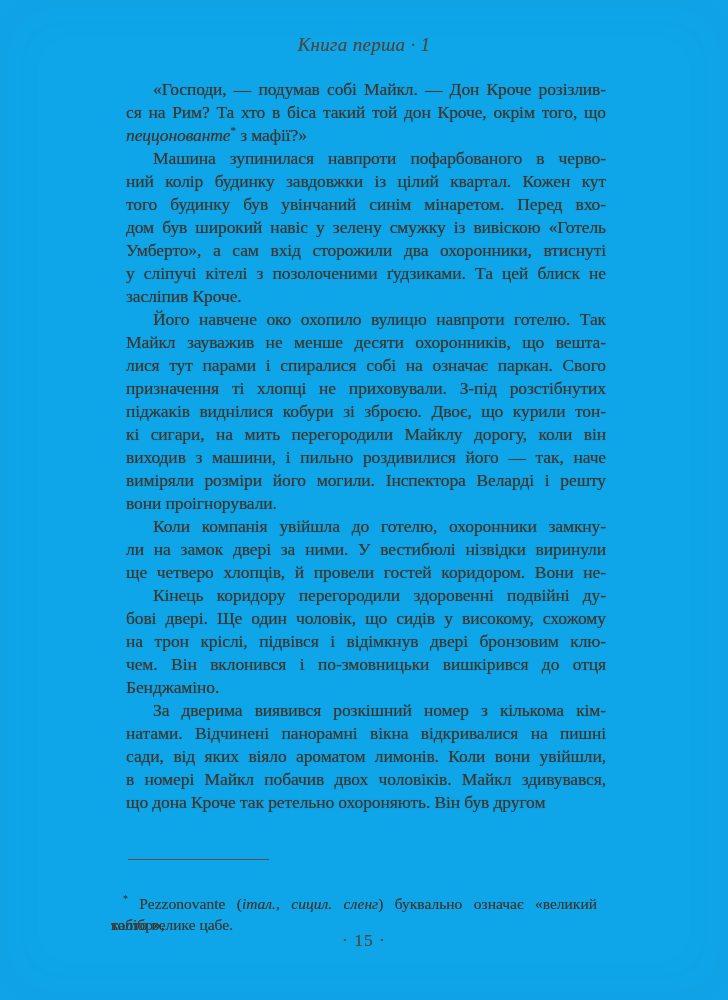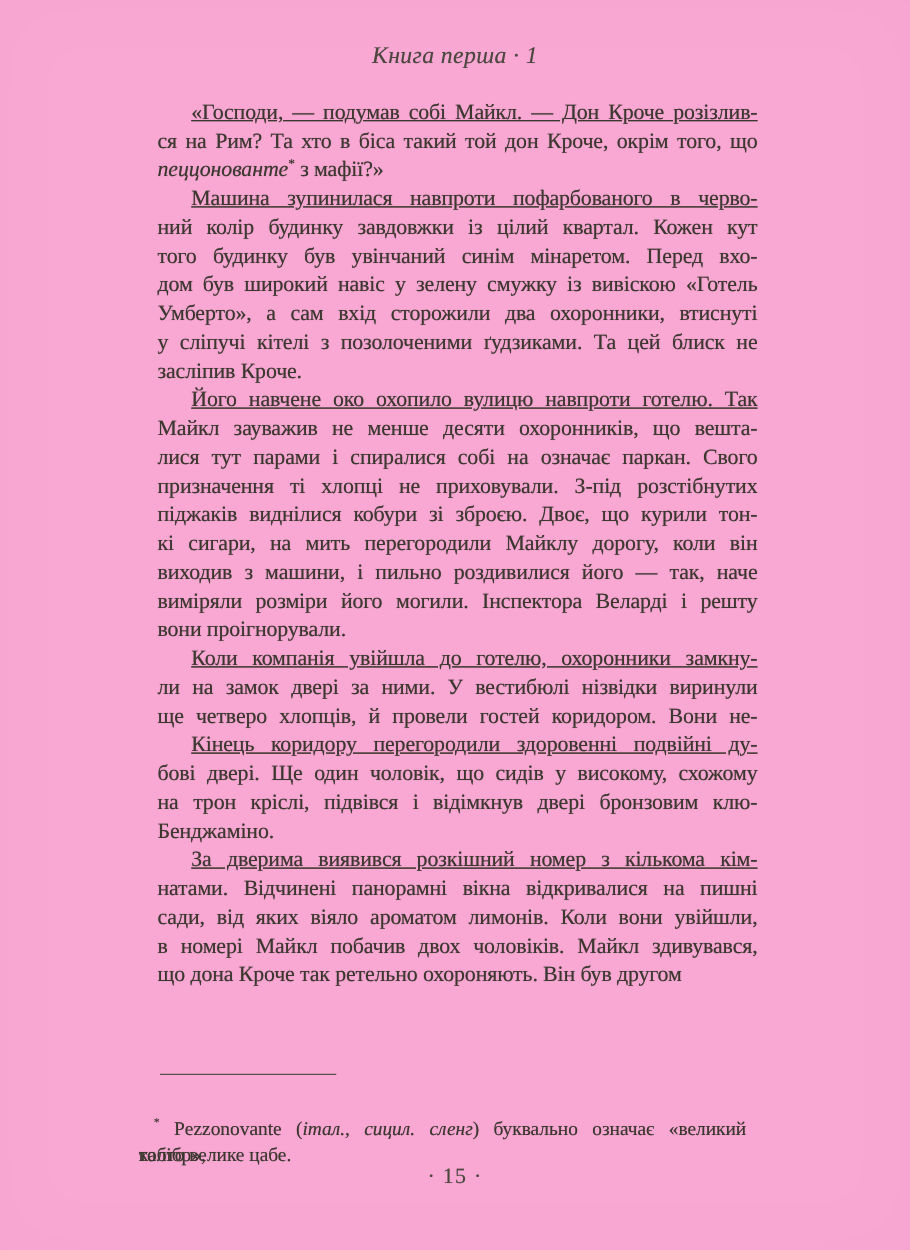--- a/index.html
+++ b/index.html
@@ -4,21 +4,21 @@
 <style>
   html, body { margin: 0; padding: 0; }
   body {
     font-family: "Liberation Serif", "DejaVu Serif", serif;
     background: #ffffff;
   }
   .page {
     position: relative;
     width: 728px;
     height: 1000px;
-    background: #f9a8d4;
+    background: #0ea5e9;
     box-shadow: inset 0 0 60px rgba(120,110,90,0.04);
     overflow: hidden;
   }
   .running-header {
     position: absolute;
     top: 34px;
     left: 0;
     width: 728px;
     text-align: center;
     font-style: italic;
@@ -40,21 +40,21 @@
   }
   .paragraph { margin: 0; padding: 0; }
   .line {
     text-align: justify;
     text-align-last: justify;
     -moz-text-align-last: justify;
     height: 23px;
     overflow: visible;
     white-space: normal;
   }
-  .line.par-first { text-indent: 27px; text-decoration: underline; }
+  .line.par-first { text-indent: 27px; }
   .line.par-last  { text-align-last: left; -moz-text-align-last: left; }
   .line i { font-style: italic; }
   sup.fn-star {
     font-size: 0.62em;
     vertical-align: 7px;
     line-height: 0;
   }
   .footnote-rule {
     position: absolute;
     left: 128px;
@@ -122,20 +122,21 @@
       </div>
       <div class="paragraph">
         <div class="line par-first"><span>Коли компанія увійшла до готелю, охоронники замкну-</span></div>
         <div class="line"><span>ли на замок двері за ними. У вестибюлі нізвідки виринули</span></div>
         <div class="line"><span>ще четверо хлопців, й провели гостей коридором. Вони не-</span></div>
       </div>
       <div class="paragraph">
         <div class="line par-first"><span>Кінець коридору перегородили здоровенні подвійні ду-</span></div>
         <div class="line"><span>бові двері. Ще один чоловік, що сидів у високому, схожому</span></div>
         <div class="line"><span>на трон кріслі, підвівся і відімкнув двері бронзовим клю-</span></div>
+        <div class="line"><span>чем. Він вклонився і по-змовницьки вишкірився до отця</span></div>
         <div class="line par-last"><span>Бенджаміно.</span></div>
       </div>
       <div class="paragraph">
         <div class="line par-first"><span>За дверима виявився розкішний номер з кількома кім-</span></div>
         <div class="line"><span>натами. Відчинені панорамні вікна відкривалися на пишні</span></div>
         <div class="line"><span>сади, від яких віяло ароматом лимонів. Коли вони увійшли,</span></div>
         <div class="line"><span>в номері Майкл побачив двох чоловіків. Майкл здивувався,</span></div>
         <div class="line par-last"><span>що дона Кроче так ретельно охороняють. Він був другом</span></div>
       </div>
     </div>

